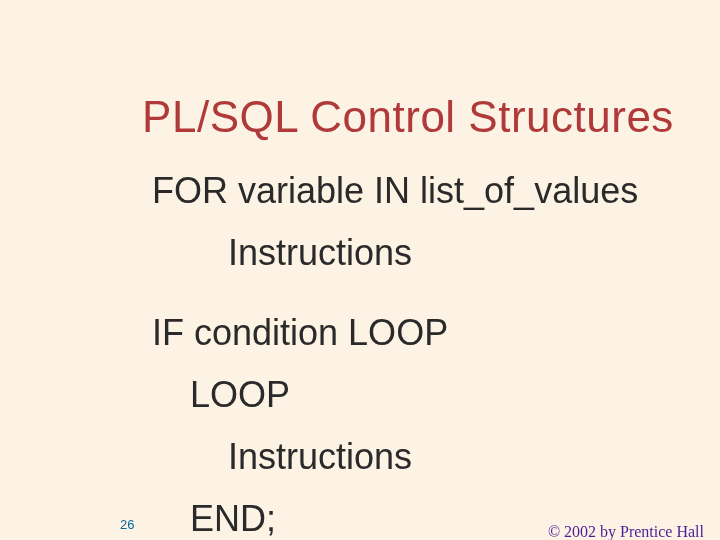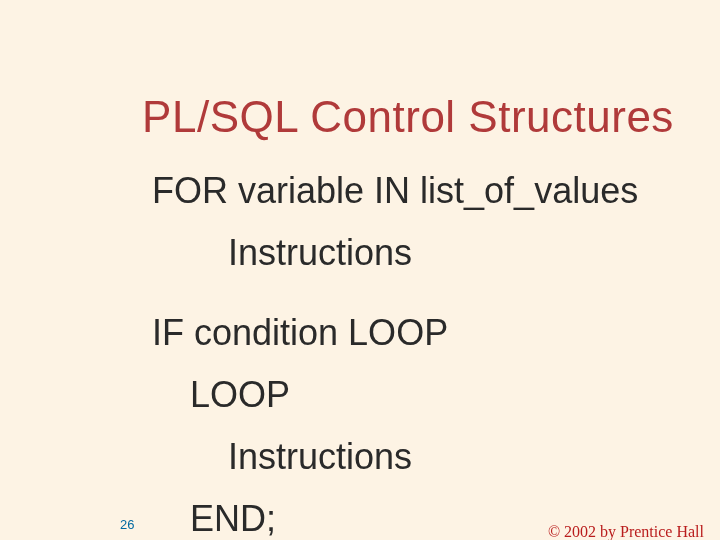--- a/index.html
+++ b/index.html
@@ -38,21 +38,21 @@
       bottom: 40px;
       font-size: 13px;
       color: #0369a1;
       font-family: "Comic Sans MS", cursive, sans-serif;
     }
     .copyright {
       position: absolute;
       right: 48px;
       bottom: 31px;
       font-size: 16px;
-      color: #b91c1c;
+      color: #4c1d95;
       font-family: "Times New Roman", serif;
     }
   </style>
 </head>
 <body>
 
 <div class="slide">
 
   <h1 class="title">PL/SQL Control Structures</h1>
 

